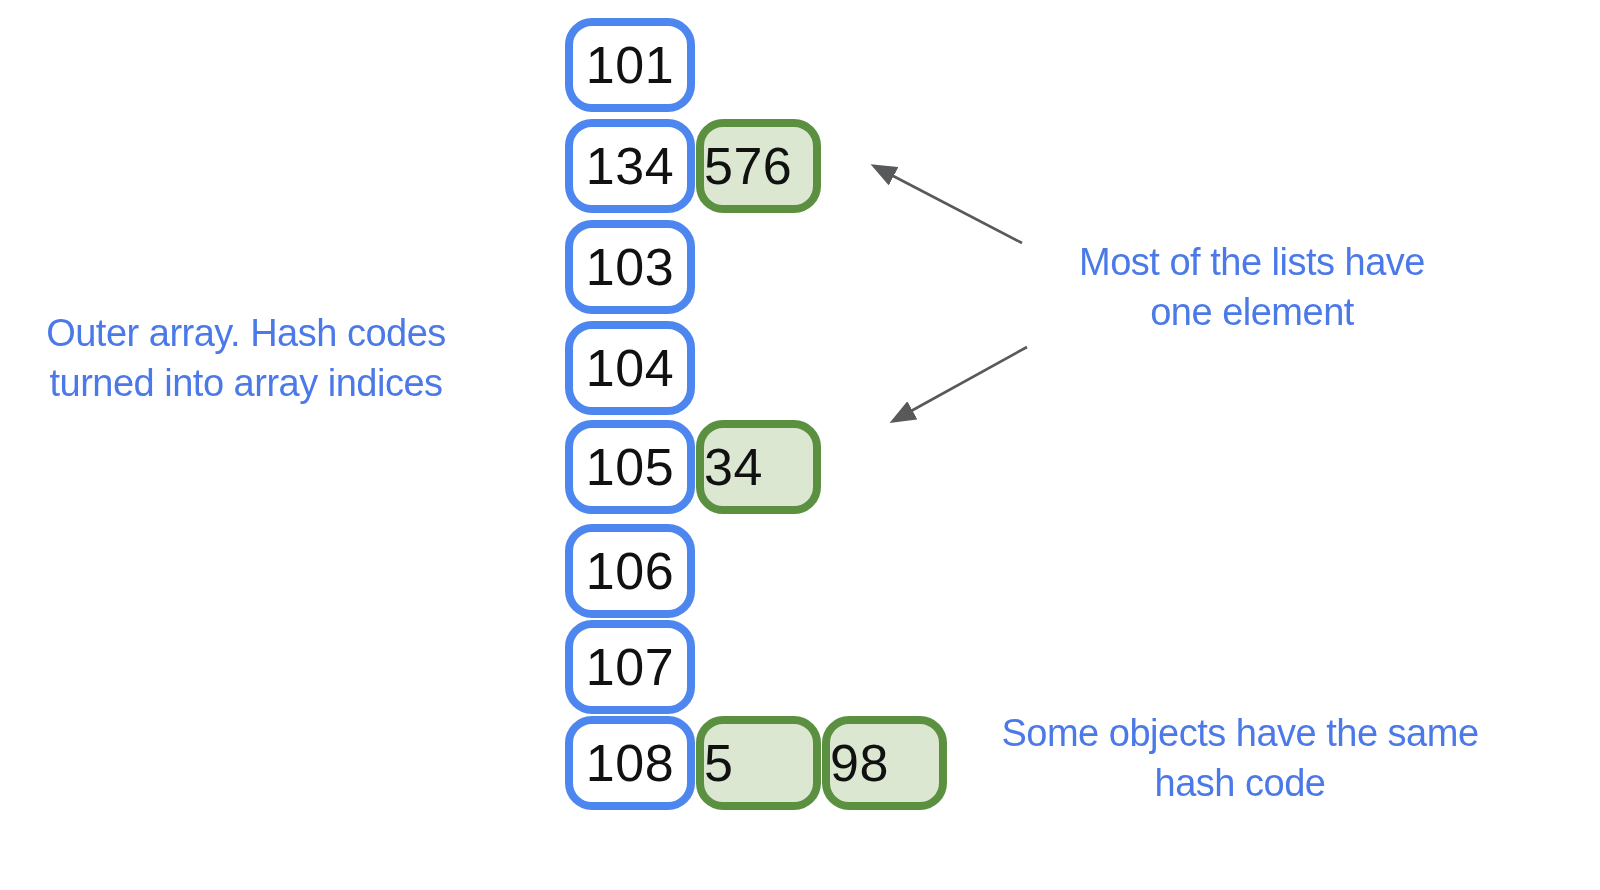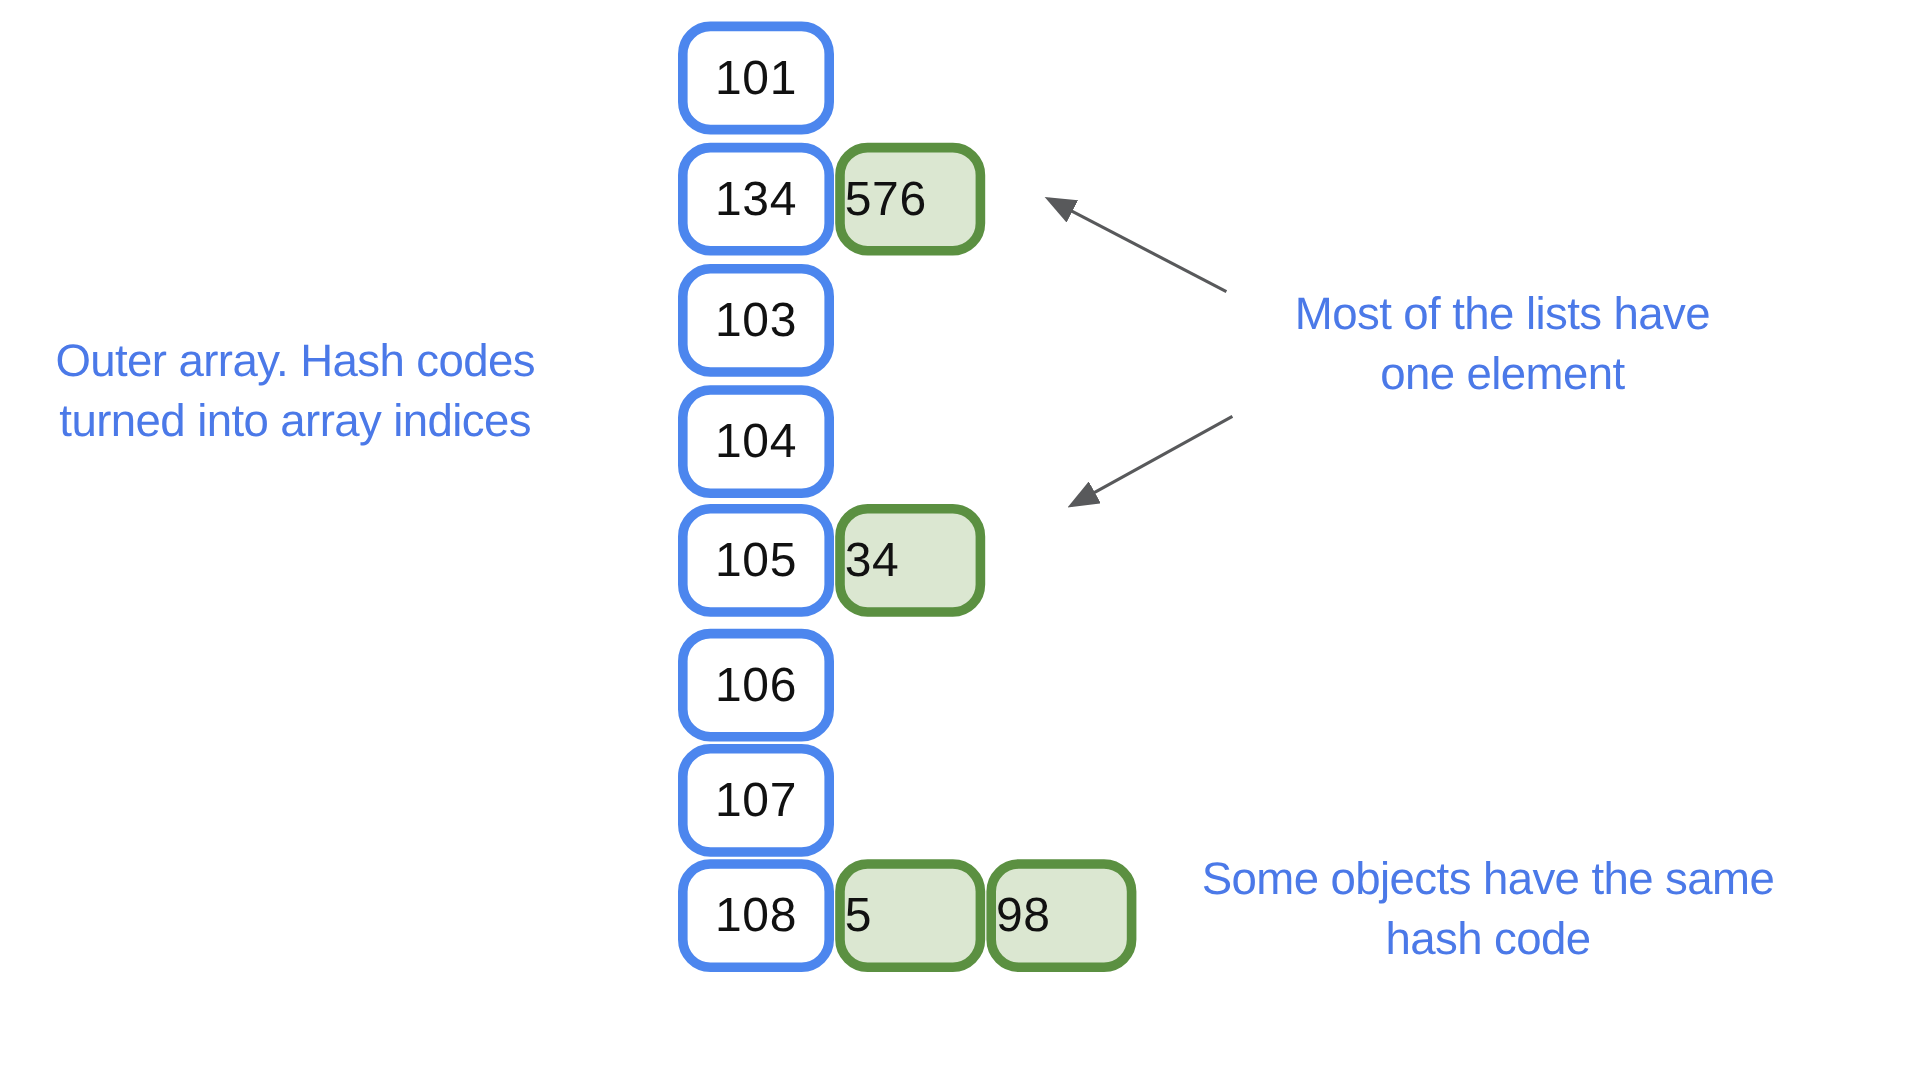--- a/index.html
+++ b/index.html
@@ -56,21 +56,21 @@
     height: 94px;
     background: var(--value-fill);
     border: 8px solid var(--value-border);
     border-radius: 27px;
     display: flex;
     align-items: center;
     flex: none;
     margin-left: -1px;
   }
   .num {
-    font-size: 40px;
+    font-size: 52px;
     color: var(--box-text);
     letter-spacing: 0.5px;
   }
   .label {
     position: absolute;
     text-align: center;
     color: var(--label-text);
     font-size: 38px;
     line-height: 50px;
     letter-spacing: -0.5px;
@@ -144,21 +144,21 @@
       <span class="num">108</span>
     </div>
     <div class="vbox">
       <span class="num">5</span>
     </div>
     <div class="vbox">
       <span class="num">98</span>
     </div>
   </div>
 
-  <div class="label" style="left:30px; top:276px; width:432px;">
+  <div class="label" style="left:30px; top:308px; width:432px;">
     <div>Outer array. Hash codes</div>
     <div>turned into array indices</div>
   </div>
 
   <div class="label" style="left:1032px; top:237px; width:440px;">
     <div>Most of the lists have</div>
     <div>one element</div>
   </div>
 
   <div class="label" style="left:975px; top:708px; width:530px;">

